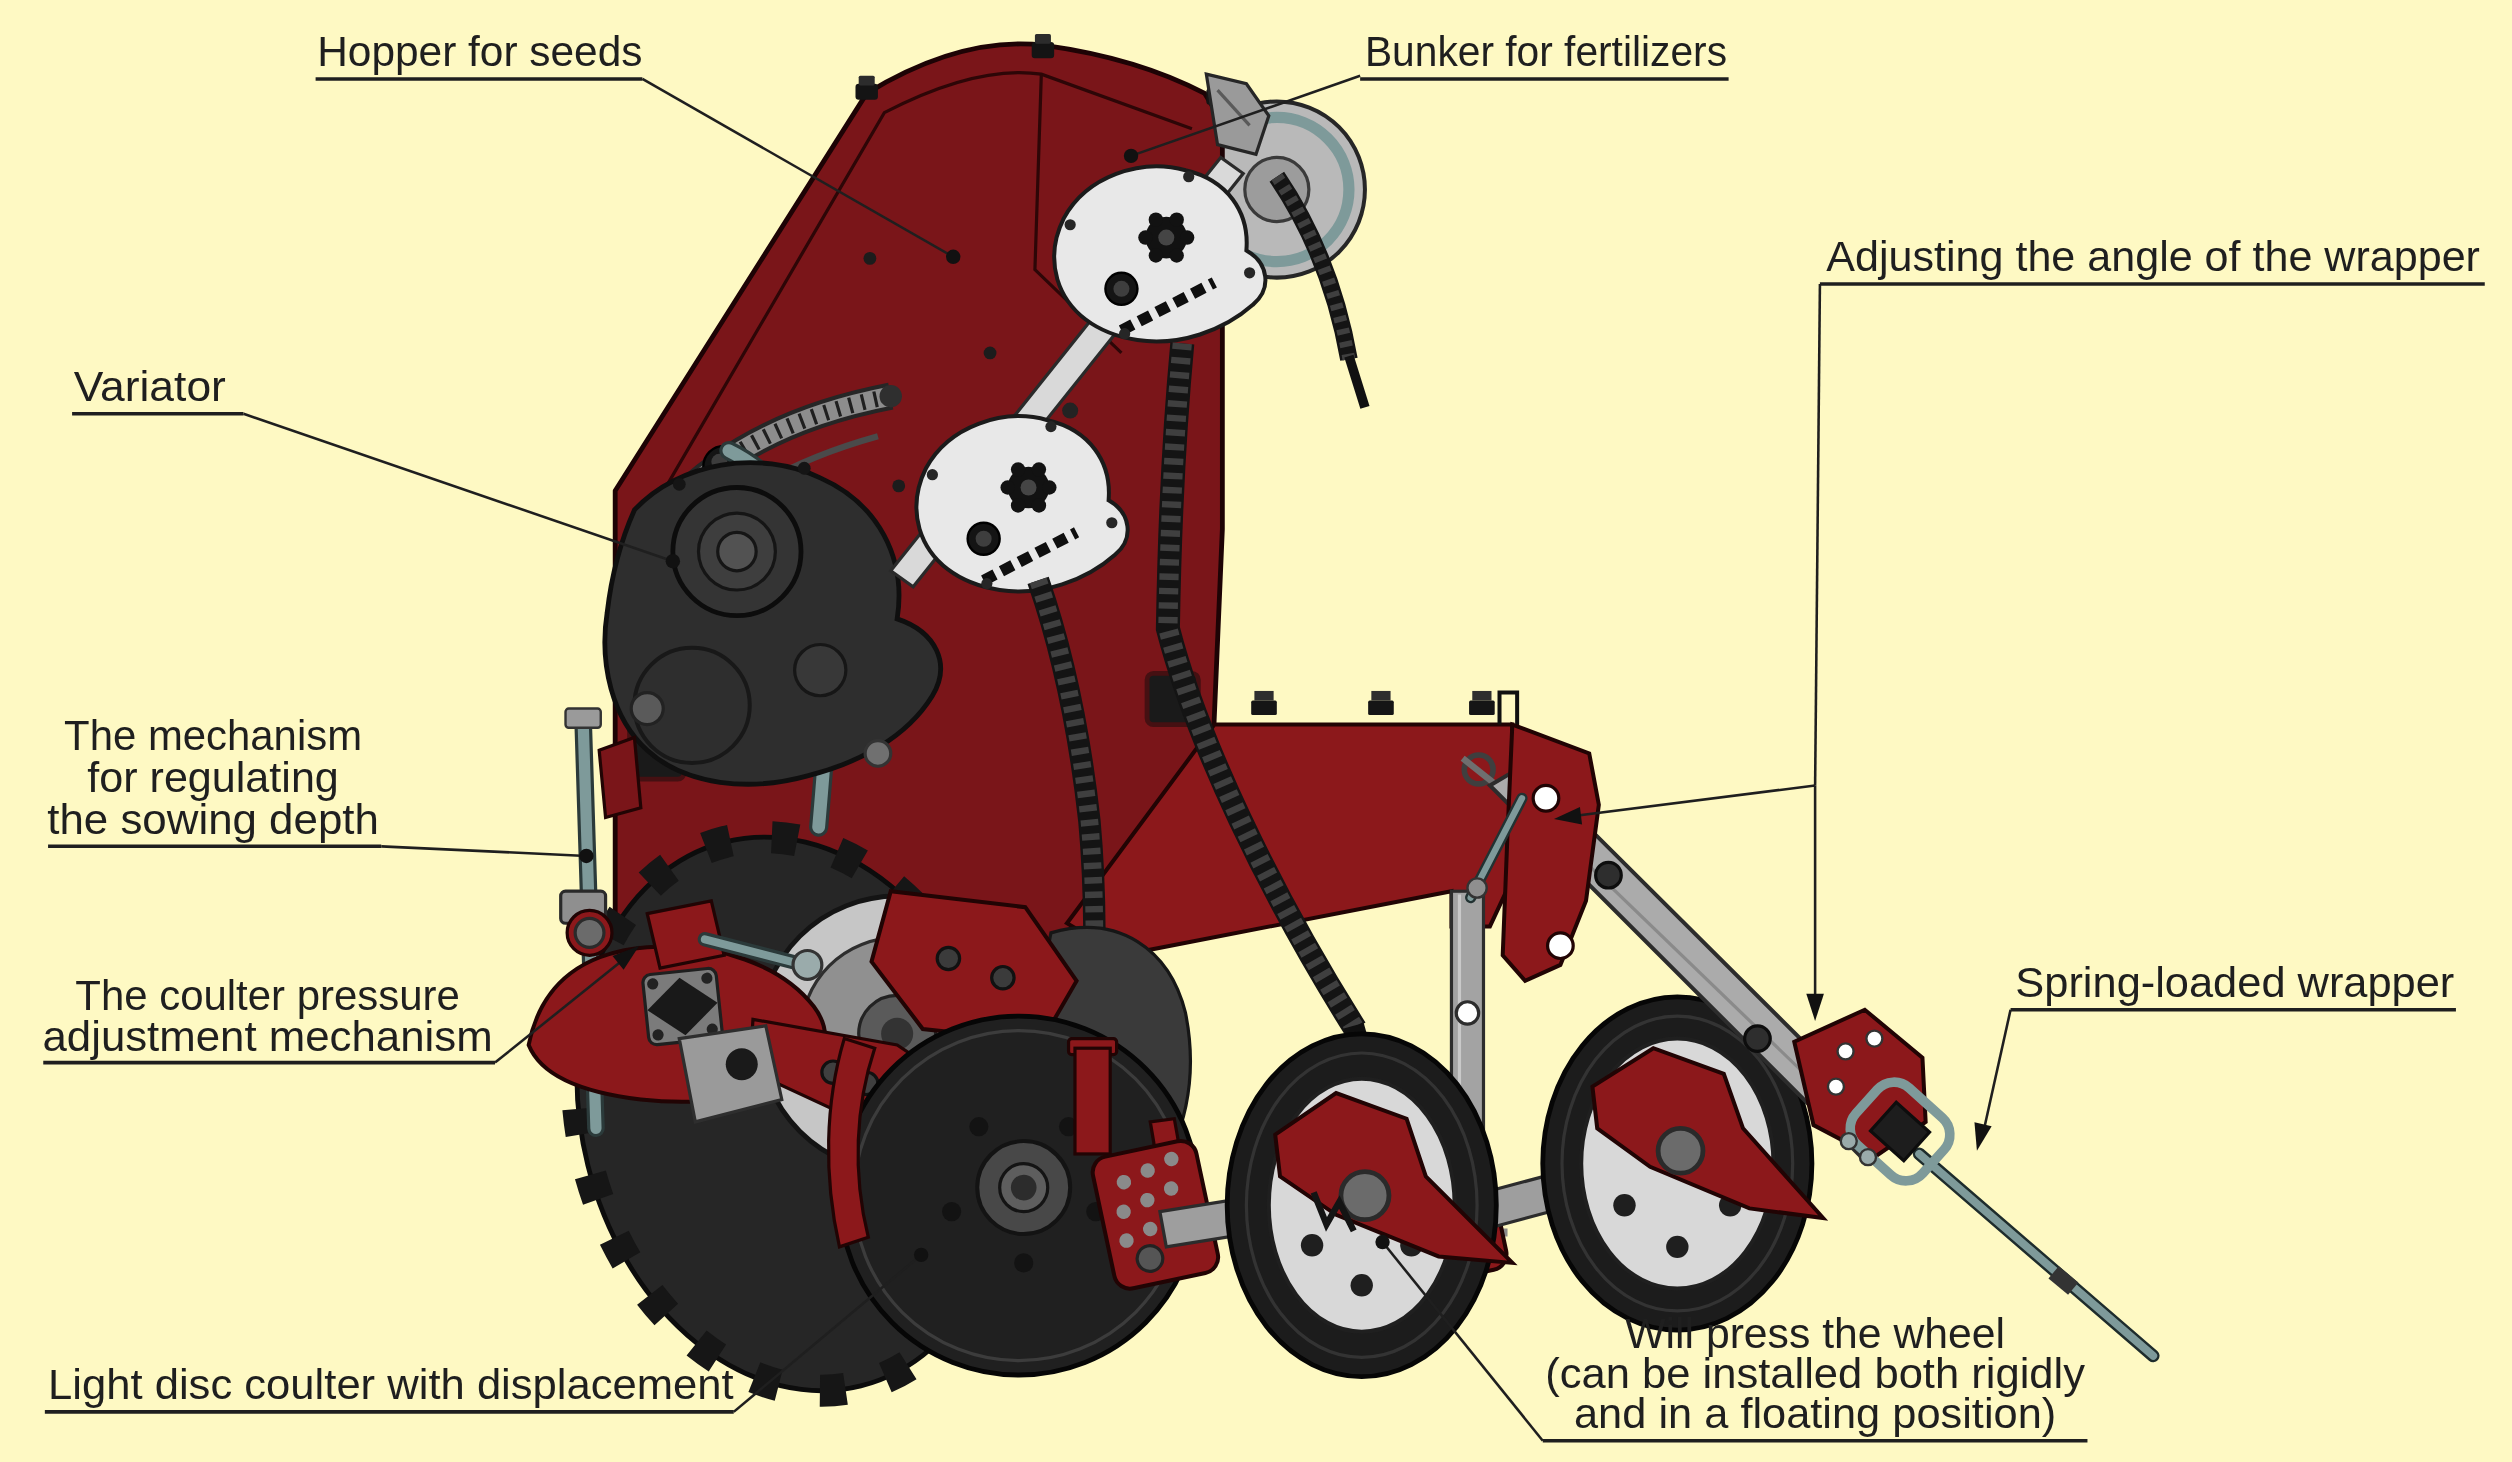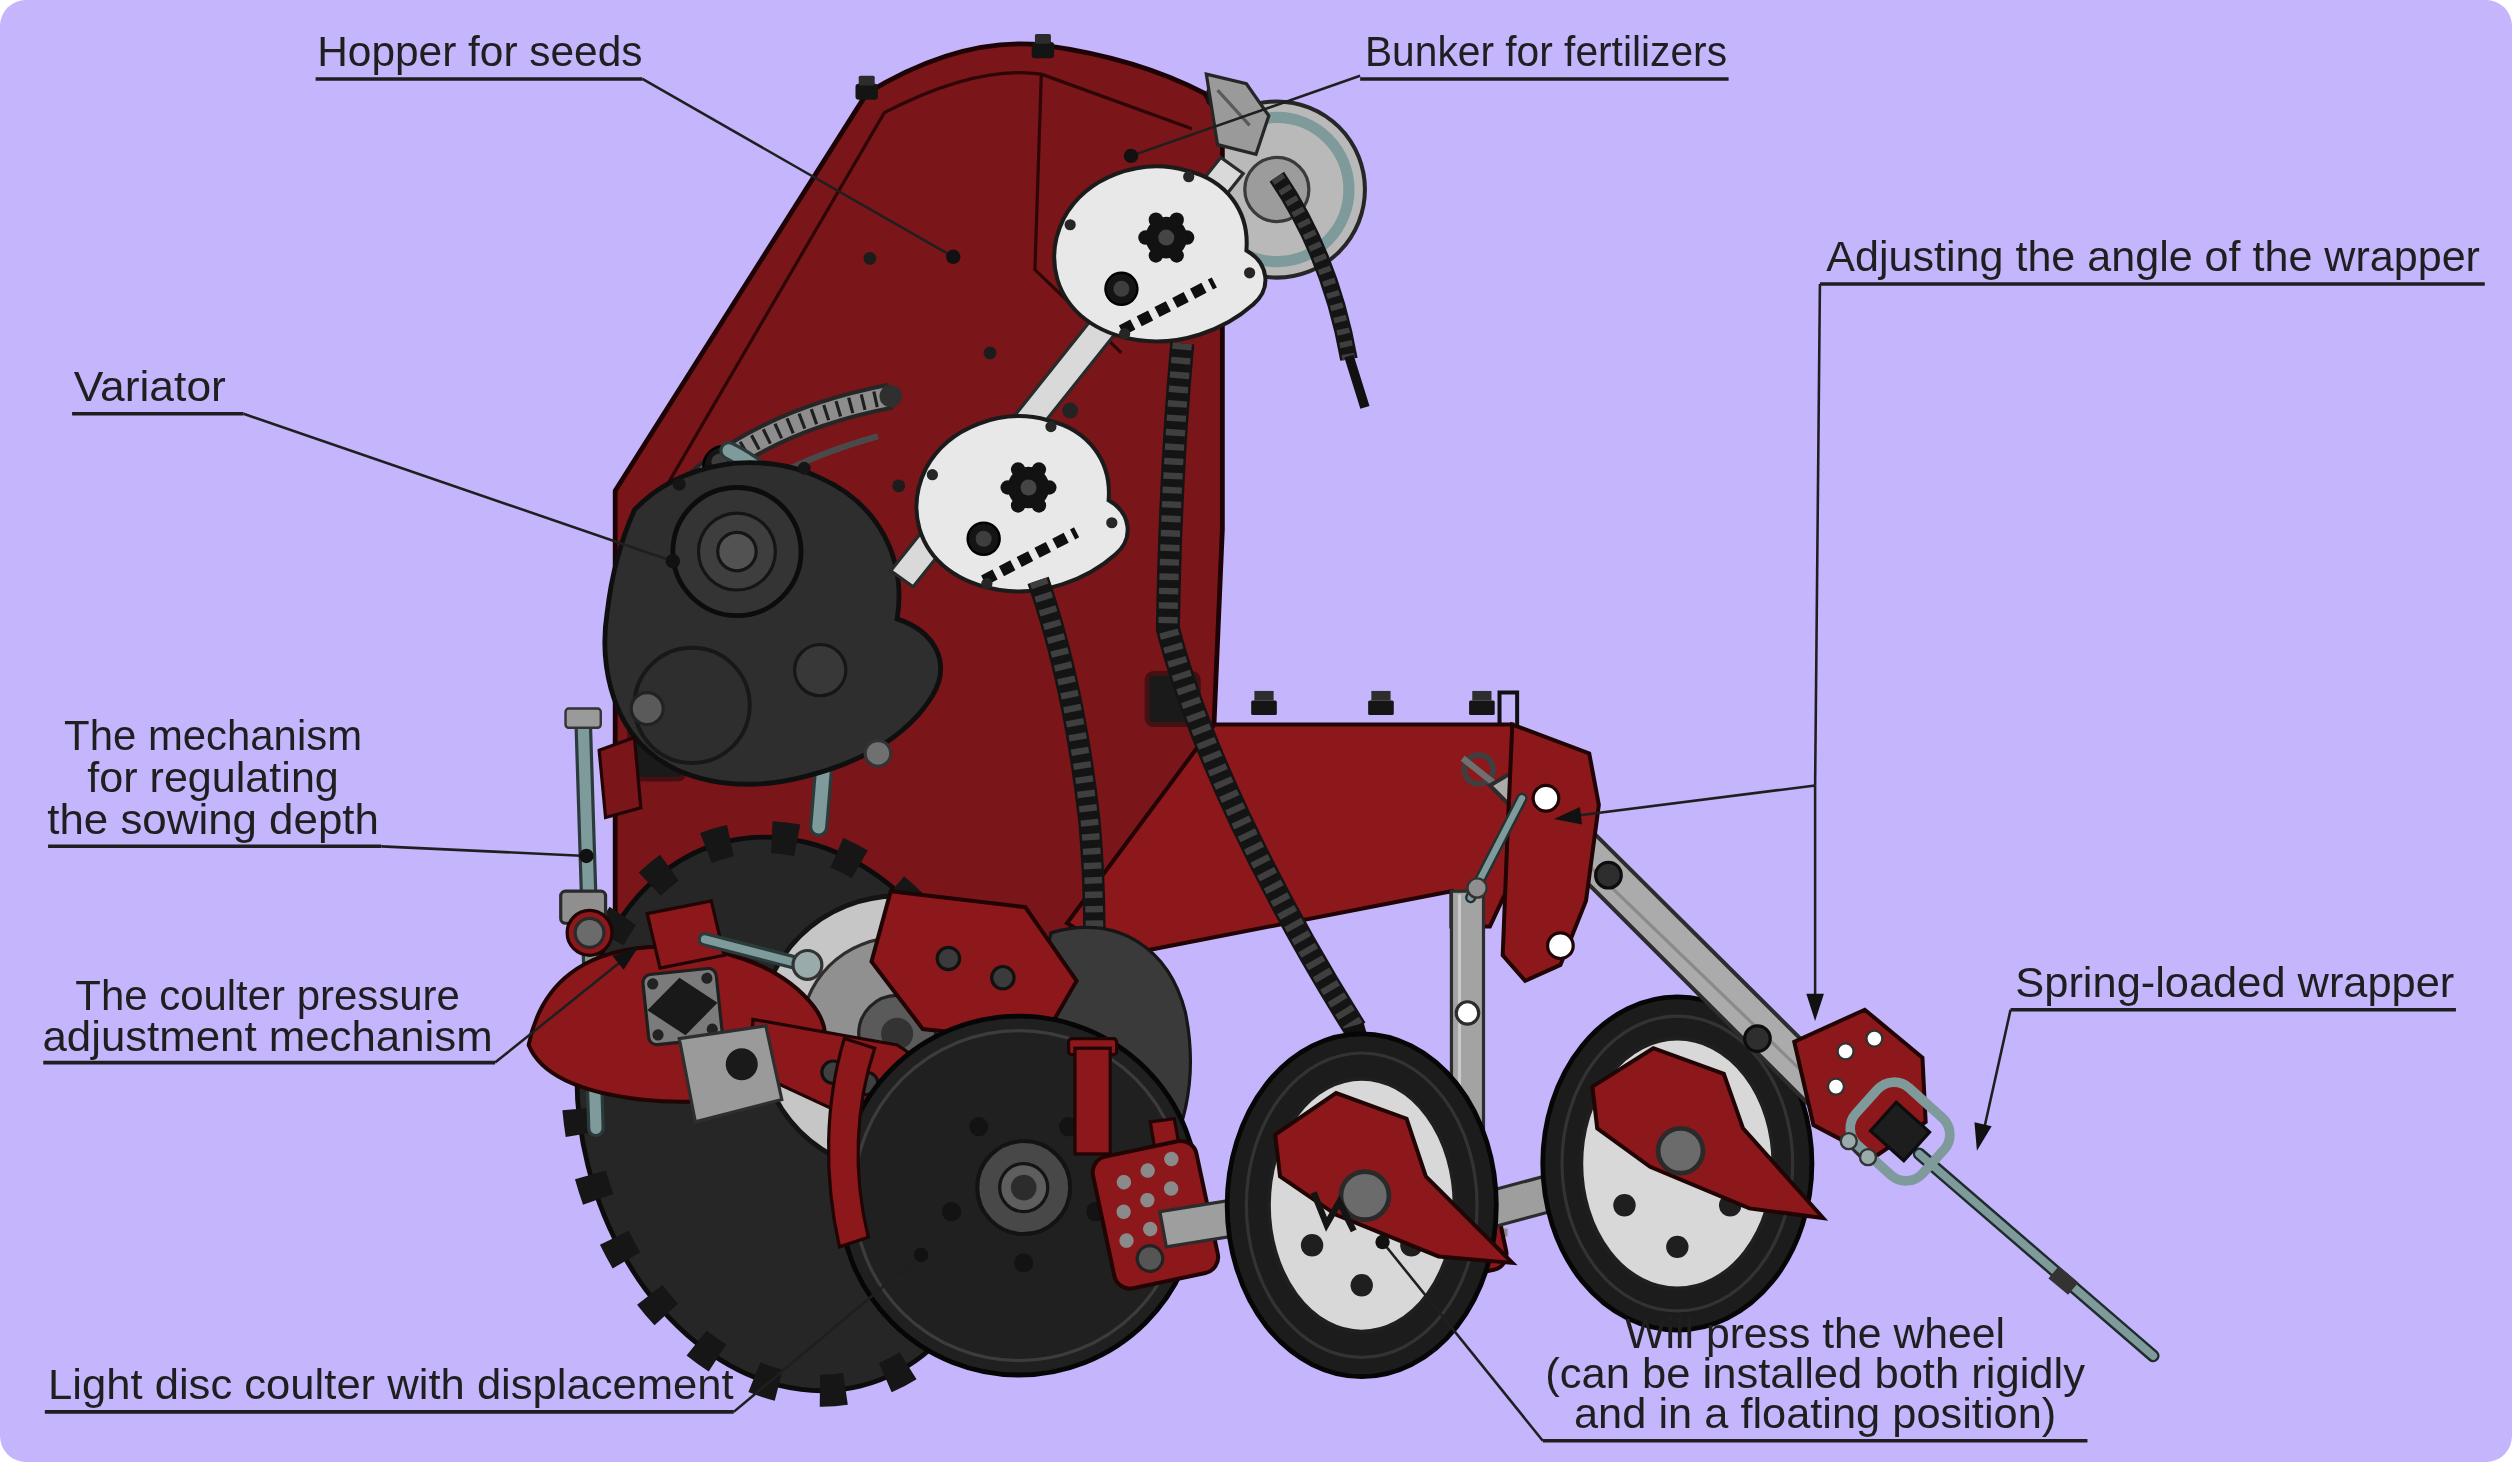--- a/index.html
+++ b/index.html
@@ -1,16 +1,16 @@
 <!DOCTYPE html>
 <html style="--machine-red: #7a1519; --frame-red: #8c181b; --dark-gray: #2e2e2e; --steel-teal: #7e9a9a; --line: #1f1f1f;font-size:8.6px"><head>
 <meta charset="utf-8">
 <style>
   html,body{margin:0;padding:0;background:#ffffff;}
-  .stage{position:relative;width:100vw;height:100vh;background:#c4b5fd;overflow:hidden;border-radius:26px;}
+  .stage{position:relative;width:100vw;height:100vh;background:#fef9c3;overflow:hidden;}
   svg{position:absolute;inset:0;width:100%;height:100%;}
   .lbl{font-family:"Liberation Sans","DejaVu Sans",sans-serif;font-size:26px;fill:#1f1f1f;}
   .leader{stroke:#1f1f1f;stroke-width:1.6;fill:none;}
   .uline{stroke:#1f1f1f;stroke-width:2.2;}
   .dot{fill:#111;}
   .arrow{fill:#111;}
 </style>
 </head>
 <body>
 

